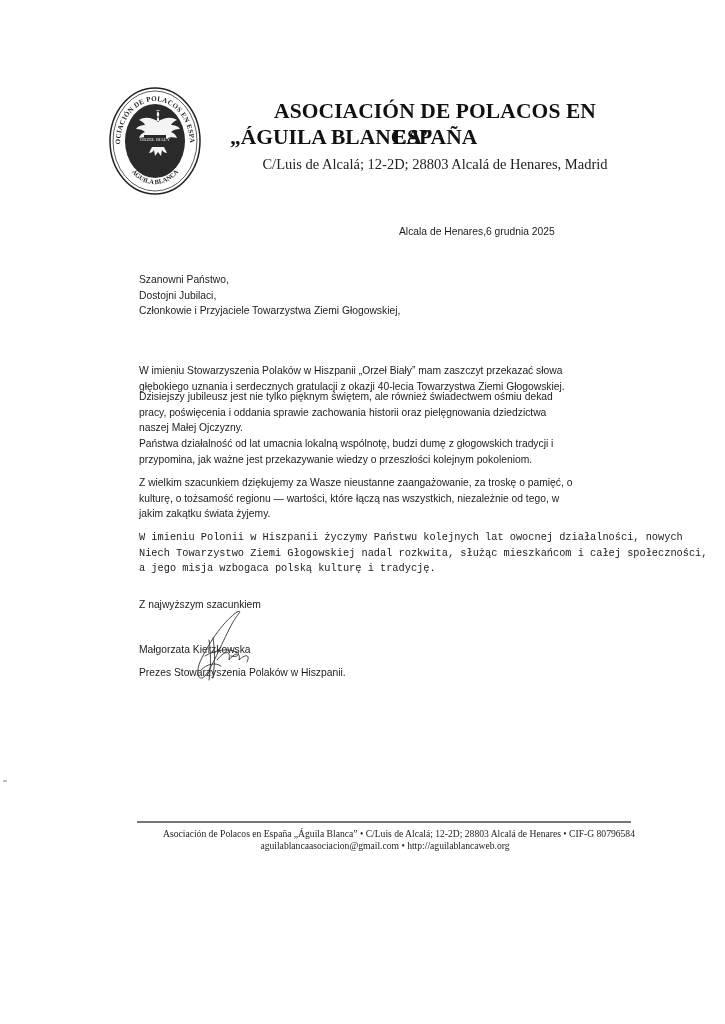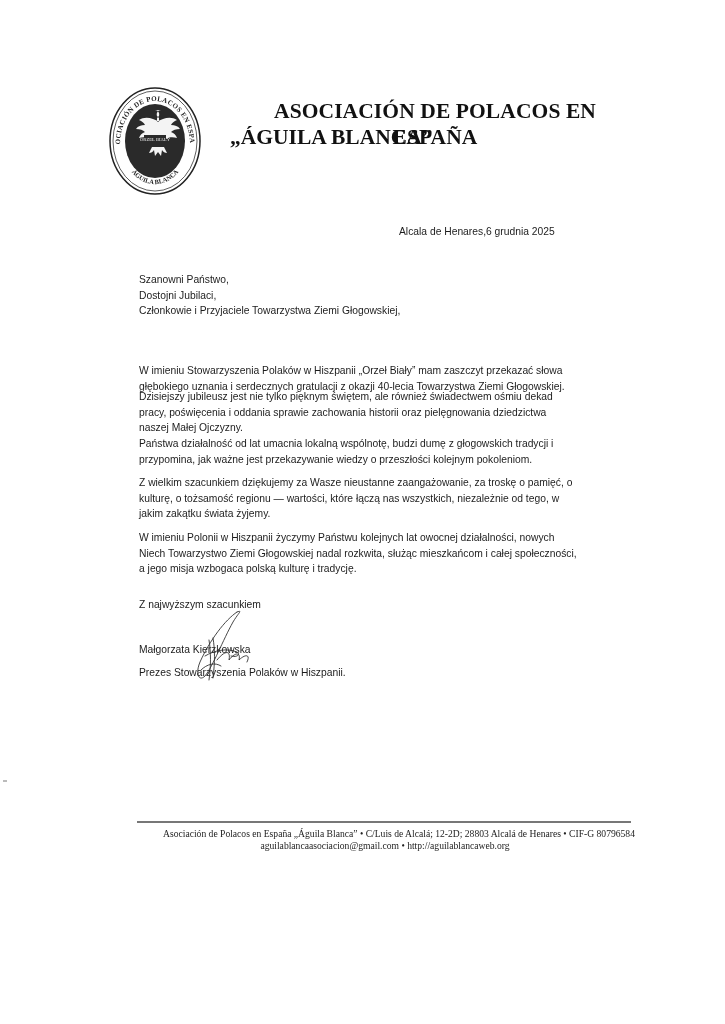--- a/index.html
+++ b/index.html
@@ -19,21 +19,21 @@
   .sans { font-family: "Liberation Sans", sans-serif; font-size: 10.3px; color: #1c1c1c; line-height: 15.5px; }
   .date { position: absolute; left: 399px; top: 224px; }
   .salutation { position: absolute; left: 139px; top: 272px; }
   .salutation div { line-height: 15.5px; }
   .para { position: absolute; left: 139px; width: 470px; }
   .para div { white-space: nowrap; }
   .p1 { top: 350px; margin-top: 13px; }
   .p2 { top: 389px; }
   .p3 { top: 436px; }
   .p4 { top: 475px; }
-  .p5 { top: 530px; }
+  .p5 { top: 530px; font-family: Liberation Mono, monospace; }
   .closing { position: absolute; left: 139px; top: 597px; }
   .sign-name { position: absolute; left: 139px; top: 642px; }
   .sign-title { position: absolute; left: 139px; top: 665px; }
   .signature { position: absolute; left: 175px; top: 600px; width: 100px; height: 100px; }
 
   
   .footer-rule { position: absolute; left: 137px; top: 821px; width: 494px; height: 1.5px; background: #777; }
   .footer-line1 { position: absolute; left: 124px; top: 827px; width: 550px; text-align: center;
     font-family: "Liberation Serif", serif; font-size: 9.6px; color: #222; line-height: 13px; white-space: nowrap; }
   .footer-line2 { position: absolute; left: 110px; top: 839px; width: 550px; text-align: center;
@@ -62,20 +62,21 @@
 
     <g fill="#f4f4f4">
       <path d="M47 24 c3 0 5 3 4 6 l-2 2 l0 4 c6 -4 14 -6 20 -2 c-3 1 -5 3 -6 5 c4 0 7 1 9 4 c-4 0 -7 1 -9 3 c3 1 5 3 6 6 c-4 -1 -8 -1 -11 1 l-3 6 l4 8 c-2 0 -4 -1 -5 -3 l-1 6 l-3 -4 l-3 4 l-1 -6 c-1 2 -3 3 -5 3 l4 -8 l-3 -6 c-3 -2 -7 -2 -11 -1 c1 -3 3 -5 6 -6 c-2 -2 -5 -3 -9 -3 c2 -3 5 -4 9 -4 c-1 -2 -3 -4 -6 -5 c6 -4 14 -2 20 2 l0 -4 l-2 -2 c-1 -3 1 -6 4 -6 z"></path>
     </g>
     <rect x="36" y="49" width="22" height="12" fill="#2a2a2a"></rect>
     <text x="47" y="54.5" text-anchor="middle" font-family="Liberation Serif, serif" font-size="4.6" fill="#eee">ORZEŁ BIAŁY</text>
   </svg>
 
   <div class="org-name">ASOCIACIÓN DE POLACOS EN ESPAÑA</div>
   <div class="org-sub">„ÁGUILA BLANCA”</div>
+  <div class="org-addr">C/Luis de Alcalá; 12-2D; 28803 Alcalá de Henares, Madrid</div>
 
   <div class="sans date">Alcala de Henares,6 grudnia 2025</div>
 
   <div class="sans salutation">
     <div>Szanowni Państwo,</div>
     <div>Dostojni Jubilaci,</div>
     <div>Członkowie i Przyjaciele Towarzystwa Ziemi Głogowskiej,</div>
   </div>
 
   <div class="sans para p1">

